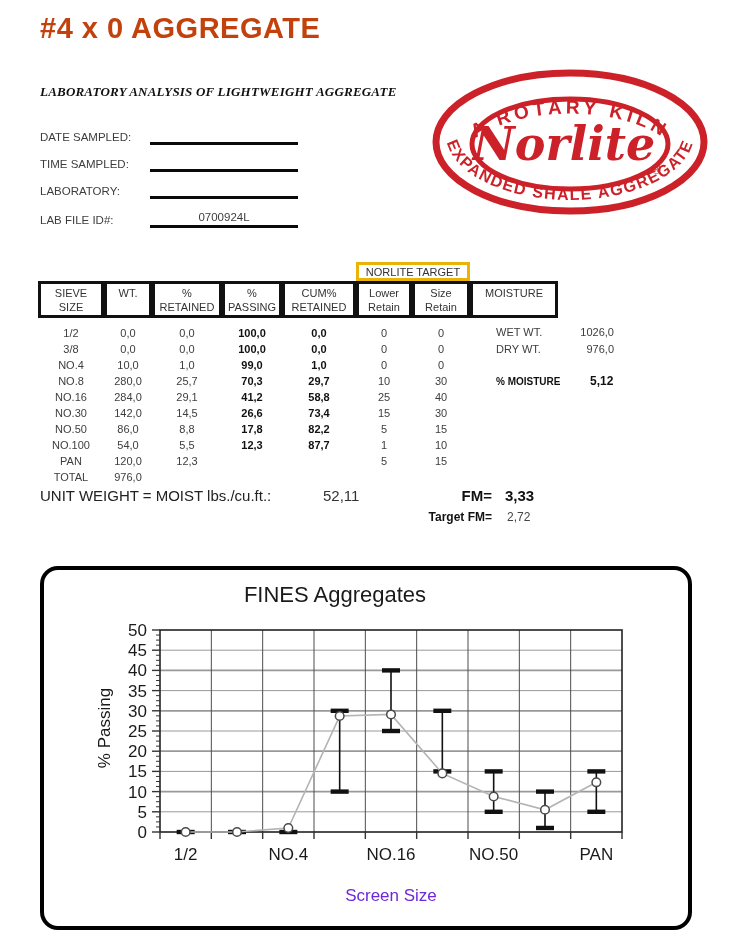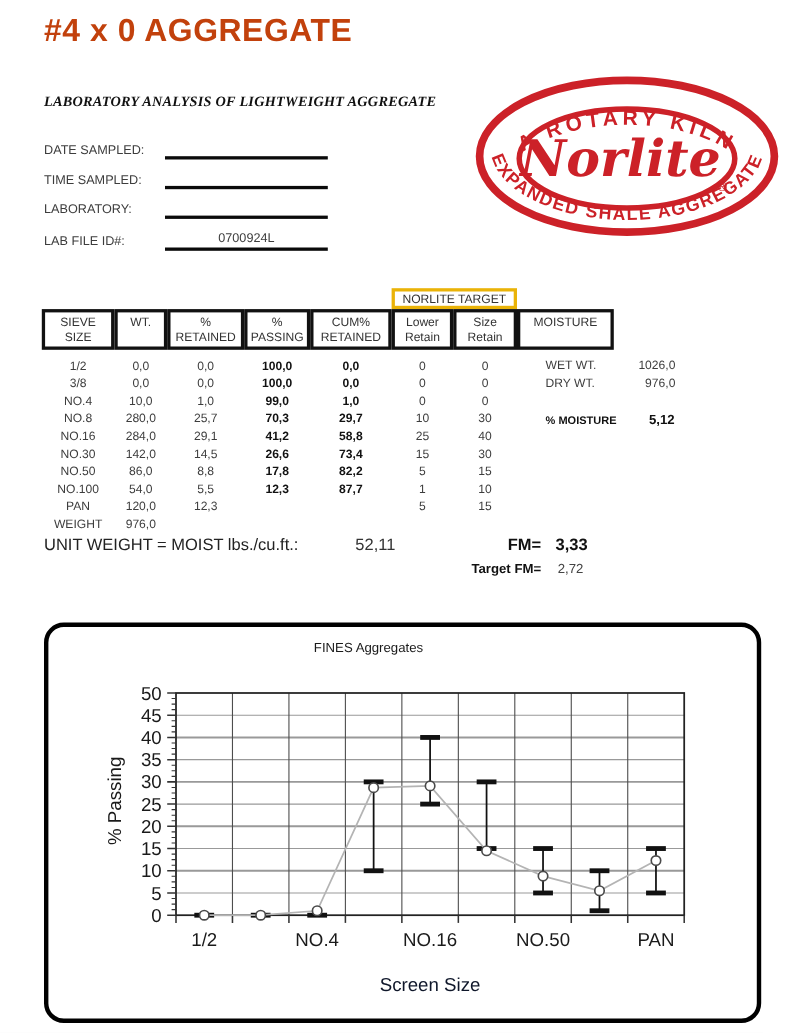--- a/index.html
+++ b/index.html
@@ -61,26 +61,26 @@
   .uw-value { position:absolute; left:323px; top:487px; font-size:15px; color:#333; }
   .fm-label { position:absolute; left:410px; top:487px; width:82px; text-align:right; font-size:15px; font-weight:bold; color:#111; }
   .fm-value { position:absolute; left:505px; top:487px; font-size:15px; font-weight:bold; color:#111; }
   .tfm-label { position:absolute; left:400px; top:510px; width:92px; text-align:right; font-size:12px; font-weight:bold; color:#111; }
   .tfm-value { position:absolute; left:507px; top:510px; font-size:12px; color:#444; }
   
   .chart-box {
     position:absolute; left:40px; top:566px; width:652px; height:364px;
     border:4px solid #000; border-radius:18px; background:#fff;
   }
-  .chart-title { position:absolute; left:0; top:12px; width:582px; text-align:center; font-size:12px; color:#1a1a1a; }
+  .chart-title { position:absolute; left:0; top:12px; width:582px; text-align:center; font-size:22px; color:#1a1a1a; }
   .chart-ylabel {
     position:absolute; left:-38px; top:147px; width:200px; height:22px;
     transform:rotate(-90deg); text-align:center; font-size:17px; color:#1a1a1a;
   }
-  .chart-xlabel { position:absolute; left:116px; top:316px; width:462px; text-align:center; font-size:17px; color:#0f172a; }
+  .chart-xlabel { position:absolute; left:116px; top:316px; width:462px; text-align:center; font-size:17px; color:#6d28d9; }
   .chart-svg { position:absolute; left:0; top:0; }
   .chart-svg text { font-family:"Liberation Sans", sans-serif; fill:#1a1a1a; }
 </style>
 </head>
 <body>
 
 <div class="page">
 
   <div class="doc-title">#4 x 0 AGGREGATE</div>
   <div class="doc-subtitle">LABORATORY ANALYSIS OF LIGHTWEIGHT AGGREGATE</div>
@@ -253,21 +253,21 @@
           <td>PAN</td>
           <td>120,0</td>
           <td>12,3</td>
           <td class="bcol"></td>
           <td class="bcol"></td>
           <td>5</td>
           <td>15</td>
           <td></td>
         </tr>
         <tr class="drow">
-          <td>WEIGHT</td>
+          <td>TOTAL</td>
           <td>976,0</td>
           <td></td>
           <td class="bcol"></td>
           <td class="bcol"></td>
           <td></td>
           <td></td>
           <td></td>
         </tr>
       </tbody>
   </table>

